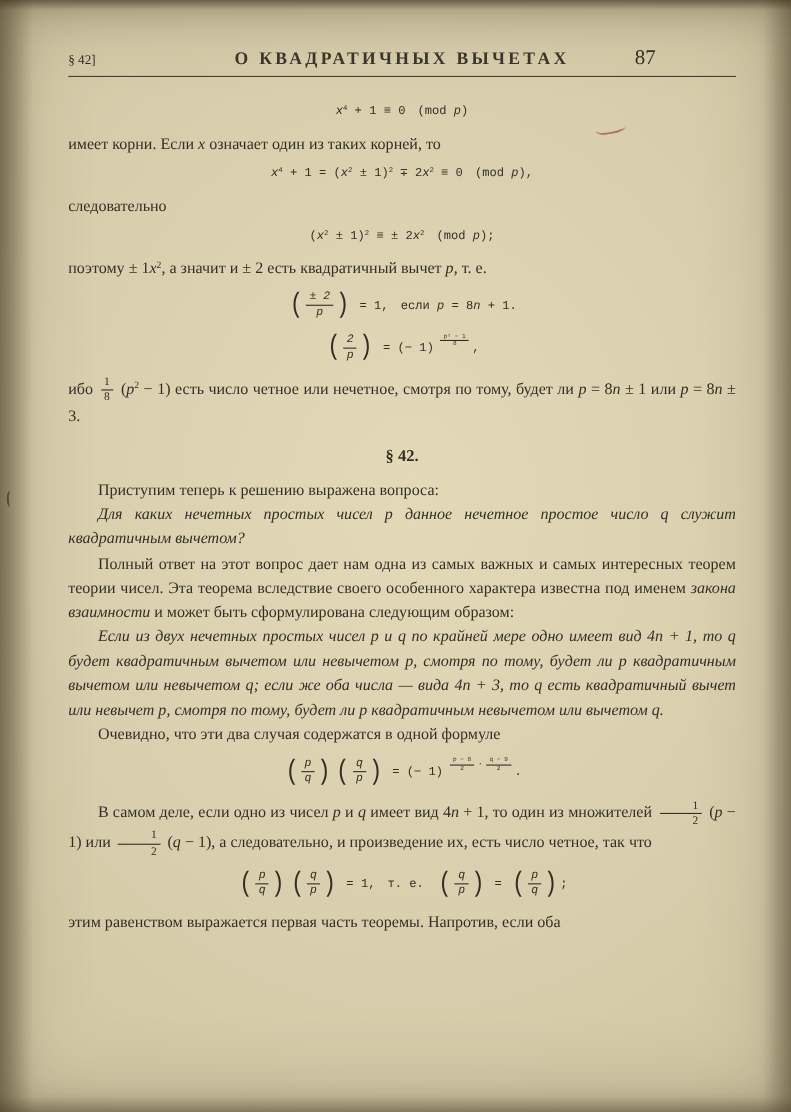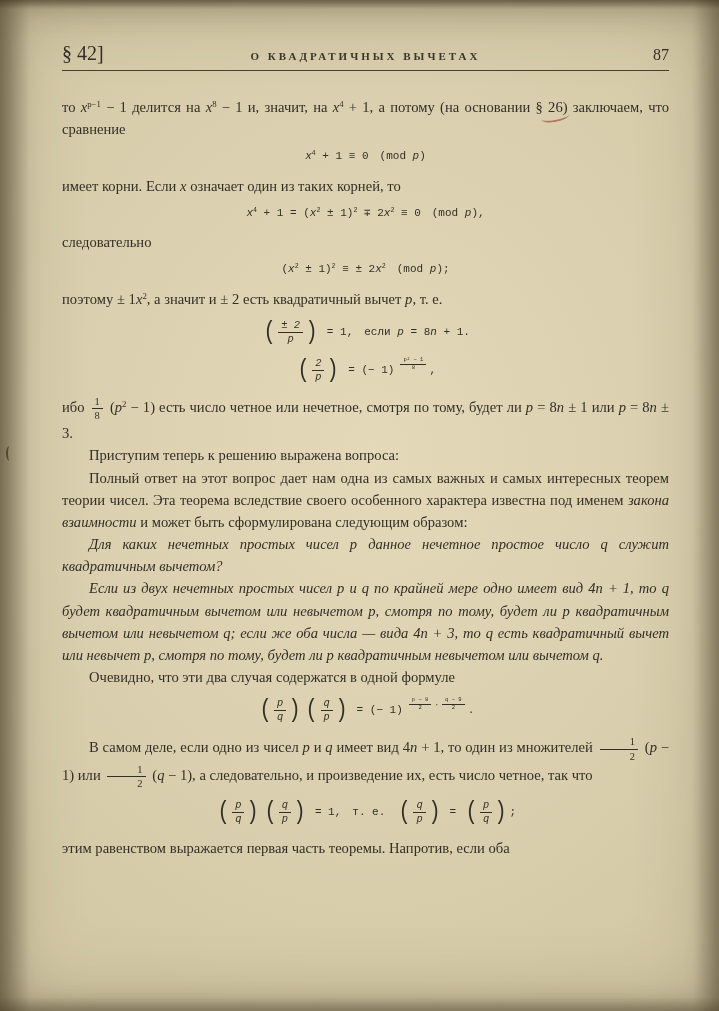--- a/index.html
+++ b/index.html
@@ -14,23 +14,23 @@
       linear-gradient(270deg, rgba(50,40,20,.3), rgba(50,40,20,0) 26px),
       radial-gradient(95% 80% at 52% 45%, rgba(240,231,201,.55), rgba(240,231,201,0) 72%);
     box-shadow: inset 0 0 80px rgba(70,55,30,.32);
     font-family:"Liberation Serif","DejaVu Serif",serif;
     color:#332f26;
   }
   .scan-shadow { position:absolute; inset:0; z-index:5; pointer-events:none;
     box-shadow: inset 10px 8px 30px rgba(55,45,25,.22), inset -8px -6px 24px rgba(55,45,25,.18); }
   .content { position:absolute; left:62px; right:50px; top:42px; z-index:2; }
   .hdr { display:flex; align-items:baseline; border-bottom:1.5px solid #46402f; padding-bottom:5px; }
-  .hdr-sec { width:92px; font-size:20px; }
-  .hdr-title { flex:1; text-align:center; font-size:11px; letter-spacing:3px; font-weight:700; color:#3b362b; }
-  .hdr-page { width:92px; text-align:right; font-size:16px; }
+  .hdr-sec { width:92px; font-size:12px; }
+  .hdr-title { flex:1; text-align:center; font-size:16px; letter-spacing:3px; font-weight:700; color:#3b362b; }
+  .hdr-page { width:92px; text-align:left; font-size:19px; }
   .body { margin-top:25px; font-size:14.6px; }
   .p { text-align:justify; line-height:1.52; }
   .indent { text-indent:27px; }
   .formula { text-align:center; margin:9px 0 11px; line-height:1.3; font-size:11px;font-family:Liberation Mono, monospace; }
   .heading { text-align:center; font-weight:700; margin:17px 0 11px; font-size:15px; }
   .sup { font-size:.6em; vertical-align:.55em; }
   .it { font-style:italic; }
   .frac { display:inline-flex; flex-direction:column; vertical-align:middle; text-align:center; font-style:italic; }
   .frac .num, .frac .den { display:block; line-height:1.25; padding:0 3px; }
   .frac .den { border-top:1px solid #332f26; }
@@ -52,21 +52,20 @@
 <div class="page">
   <div class="stain red"></div>
   <div class="stain dark"></div>
   <div class="content">
     <header class="hdr">
       <span class="hdr-sec">§ 42]</span>
       <span class="hdr-title">О КВАДРАТИЧНЫХ ВЫЧЕТАХ</span>
       <span class="hdr-page">87</span>
     </header>
     <main class="body">
-        <div class="p"><span>то </span><span class="it">x</span><span class="sup">p−1</span><span> − 1 делится на </span><span class="it">x</span><span class="sup">8</span><span> − 1 и, значит, на </span><span class="it">x</span><span class="sup">4</span><span> + 1, а потому (на основании § 26) заключаем, что сравнение</span></div>
         <div class="formula"><span class="it">x</span><span class="sup">4</span><span> + 1 ≡ 0 (mod </span><span class="it">p</span><span>)</span></div>
         <div class="p"><span>имеет корни. Если </span><span class="it">x</span><span> означает один из таких корней, то</span></div>
         <div class="formula"><span class="it">x</span><span class="sup">4</span><span> + 1 = (</span><span class="it">x</span><span class="sup">2</span><span> ± 1)</span><span class="sup">2</span><span> ∓ 2</span><span class="it">x</span><span class="sup">2</span><span> ≡ 0 (mod </span><span class="it">p</span><span>),</span></div>
         <div class="p"><span>следовательно</span></div>
         <div class="formula"><span>(</span><span class="it">x</span><span class="sup">2</span><span> ± 1)</span><span class="sup">2</span><span> ≡ ± 2</span><span class="it">x</span><span class="sup">2</span><span> (mod </span><span class="it">p</span><span>);</span></div>
         <div class="p"><span>поэтому ± 1</span><span class="it">x</span><span class="sup">2</span><span>, а значит и ± 2 есть квадратичный вычет </span><span class="it">p</span><span>, т. е.</span></div>
         <div class="formula"><span class="lgd">
             <span class="paren">(</span>
             <span class="frac">
               <span class="num">± 2</span>
@@ -84,23 +83,24 @@
           </span><span> = (− 1)</span><span class="supgrp">
             <span class="frac inline">
               <span class="num">p² − 1</span>
               <span class="den">8</span>
             </span>
           </span><span>,</span></div>
         <div class="p"><span>ибо </span><span class="frac inline">
             <span class="num">1</span>
             <span class="den">8</span>
           </span><span> (</span><span class="it">p</span><span class="sup">2</span><span> − 1) есть число четное или нечетное, смотря по тому, будет ли </span><span class="it">p</span><span> = 8</span><span class="it">n</span><span> ± 1 или </span><span class="it">p</span><span> = 8</span><span class="it">n</span><span> ± 3.</span></div>
+        <div class="heading"><span>§ 42.</span></div>
         <div class="p indent"><span>Приступим теперь к решению выражена вопроса:</span></div>
+        <div class="p indent"><span class="it">Для каких нечетных простых чисел p данное нечетное простое число q служит квадратичным вычетом?</span></div>
         <div class="p indent"><span>Полный ответ на этот вопрос дает нам одна из самых важных и самых интересных теорем теории чисел. Эта теорема вследствие своего особенного характера известна под именем </span><span class="it">закона взаимности</span><span> и может быть сформулирована следующим образом:</span></div>
-        <div class="p indent"><span class="it">Для каких нечетных простых чисел p данное нечетное простое число q служит квадратичным вычетом?</span></div>
         <div class="p indent"><span class="it">Если из двух нечетных простых чисел p и q по крайней мере одно имеет вид 4n + 1, то q будет квадратичным вычетом или невычетом p, смотря по тому, будет ли p квадратичным вычетом или невычетом q; если же оба числа — вида 4n + 3, то q есть квадратичный вычет или невычет p, смотря по тому, будет ли p квадратичным невычетом или вычетом q.</span></div>
         <div class="p indent"><span>Очевидно, что эти два случая содержатся в одной формуле</span></div>
         <div class="formula"><span class="lgd">
             <span class="paren">(</span>
             <span class="frac">
               <span class="num">p</span>
               <span class="den">q</span>
             </span>
             <span class="paren">)</span>
           </span><span class="lgd">

